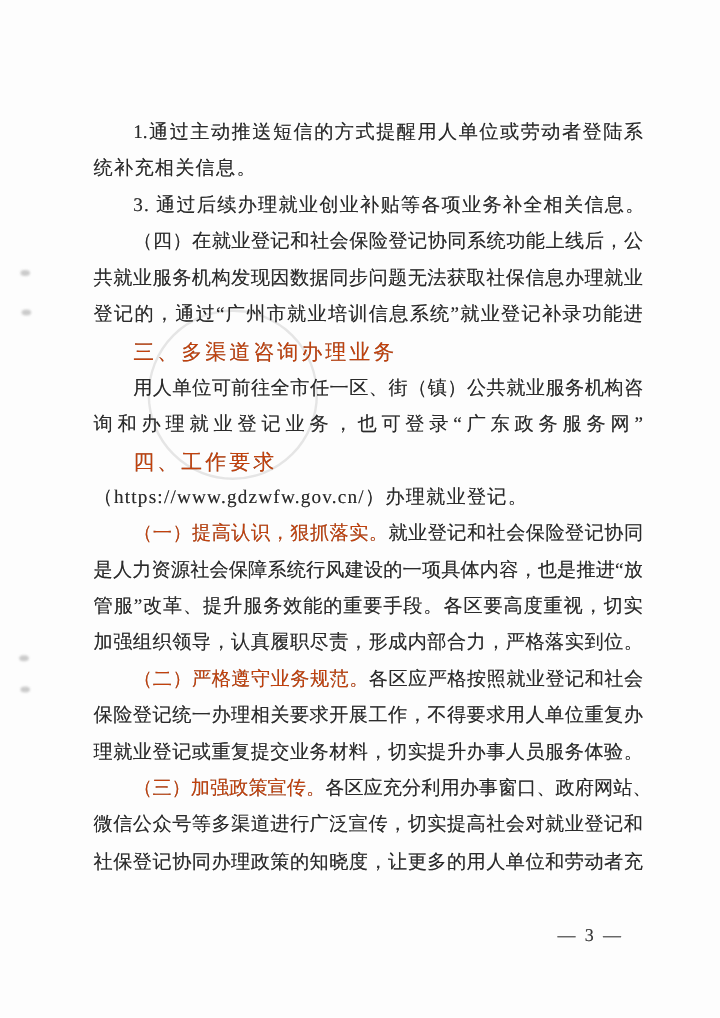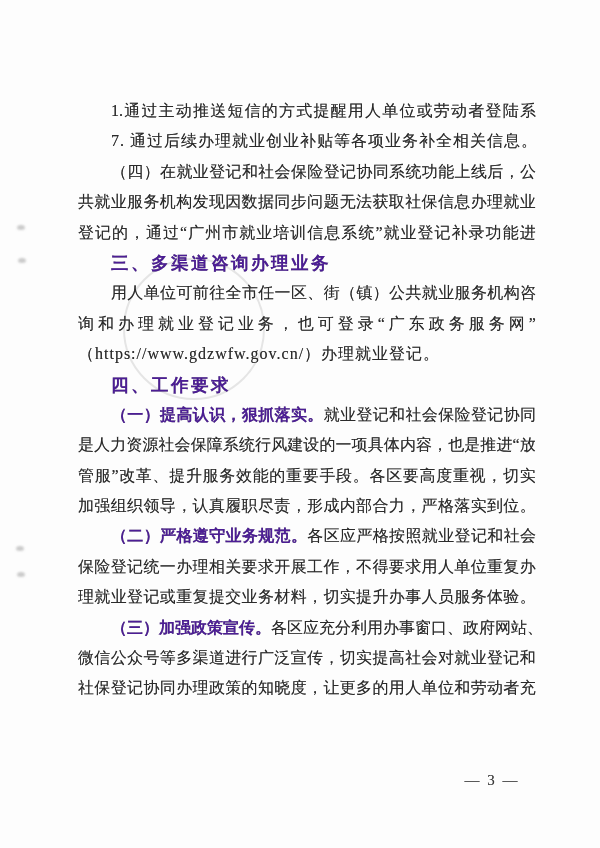--- a/index.html
+++ b/index.html
@@ -50,22 +50,22 @@
     width: 425px; 
   }
   .line.heading {
     font-family: "Liberation Sans", "DejaVu Sans", sans-serif;
     font-weight: 700;
     font-size: 17.5px;
     letter-spacing: 2.5px;
     color: #242424;
   }
   .b {
-    font-weight: 700;
-    color: #4c1d95;
+    font-weight: 400;
+    color: #c2410c;
   }
   .page-number {
     position: absolute;
     top: 772px;
     left: 462px;
     width: 60px;
     text-align: center;
     font-size: 15px;
     letter-spacing: 2px;
     color: #3a3a3a;
@@ -118,21 +118,22 @@
         <span>单</span>
         <span>位</span>
         <span>或</span>
         <span>劳</span>
         <span>动</span>
         <span>者</span>
         <span>登</span>
         <span>陆</span>
         <span>系</span>
       </div>
-      <div class="line indent"><span>7. 通过后续办理就业创业补贴等各项业务补全相关信息。</span></div>
+      <div class="line"><span>统补充相关信息。</span></div>
+      <div class="line indent"><span>3. 通过后续办理就业创业补贴等各项业务补全相关信息。</span></div>
       <div class="line indent stretch">
         <span>（</span>
         <span>四</span>
         <span>）</span>
         <span>在</span>
         <span>就</span>
         <span>业</span>
         <span>登</span>
         <span>记</span>
         <span>和</span>
@@ -262,22 +263,22 @@
         <span>“</span>
         <span>广</span>
         <span>东</span>
         <span>政</span>
         <span>务</span>
         <span>服</span>
         <span>务</span>
         <span>网</span>
         <span>”</span>
       </div>
+      <div class="line heading indent"><span class="b">四、工作要求</span></div>
       <div class="line"><span>（https://www.gdzwfw.gov.cn/）办理就业登记。</span></div>
-      <div class="line heading indent"><span class="b">四、工作要求</span></div>
       <div class="line indent stretch">
         <span class="b">（</span>
         <span class="b">一</span>
         <span class="b">）</span>
         <span class="b">提</span>
         <span class="b">高</span>
         <span class="b">认</span>
         <span class="b">识</span>
         <span class="b">，</span>
         <span class="b">狠</span>

